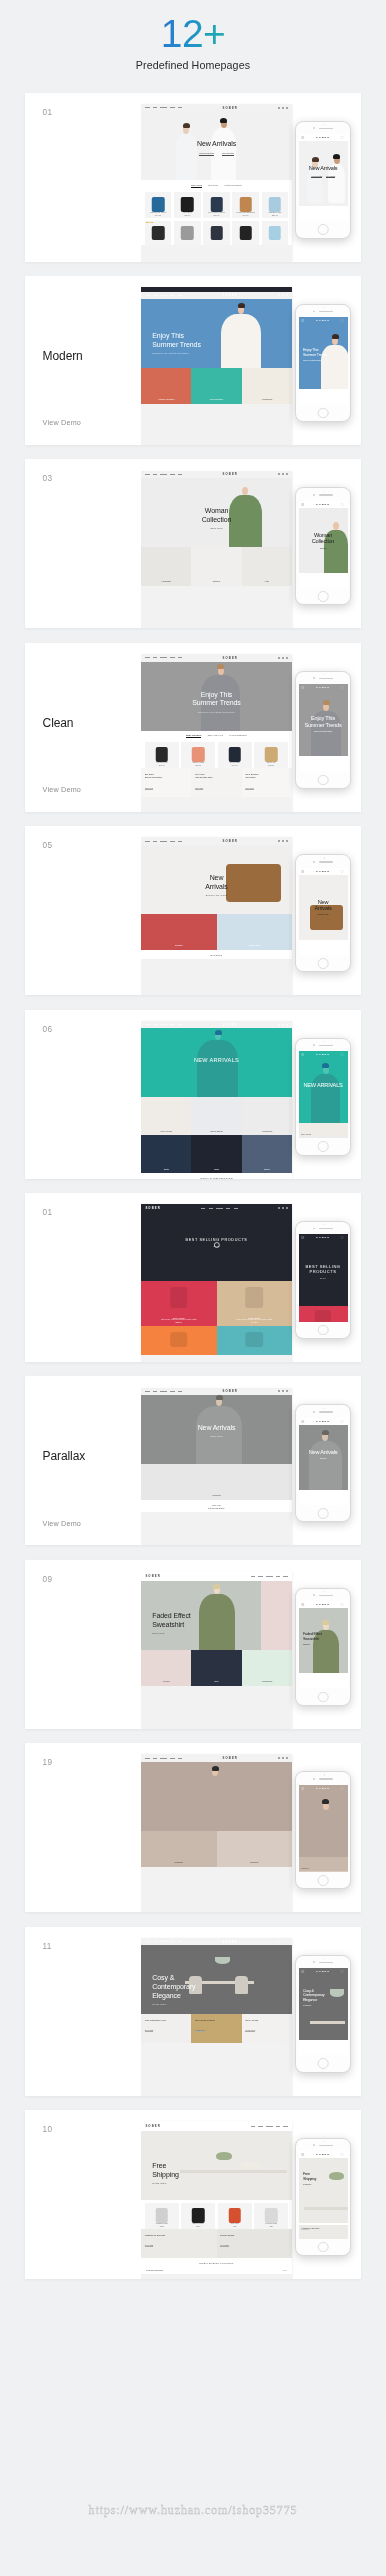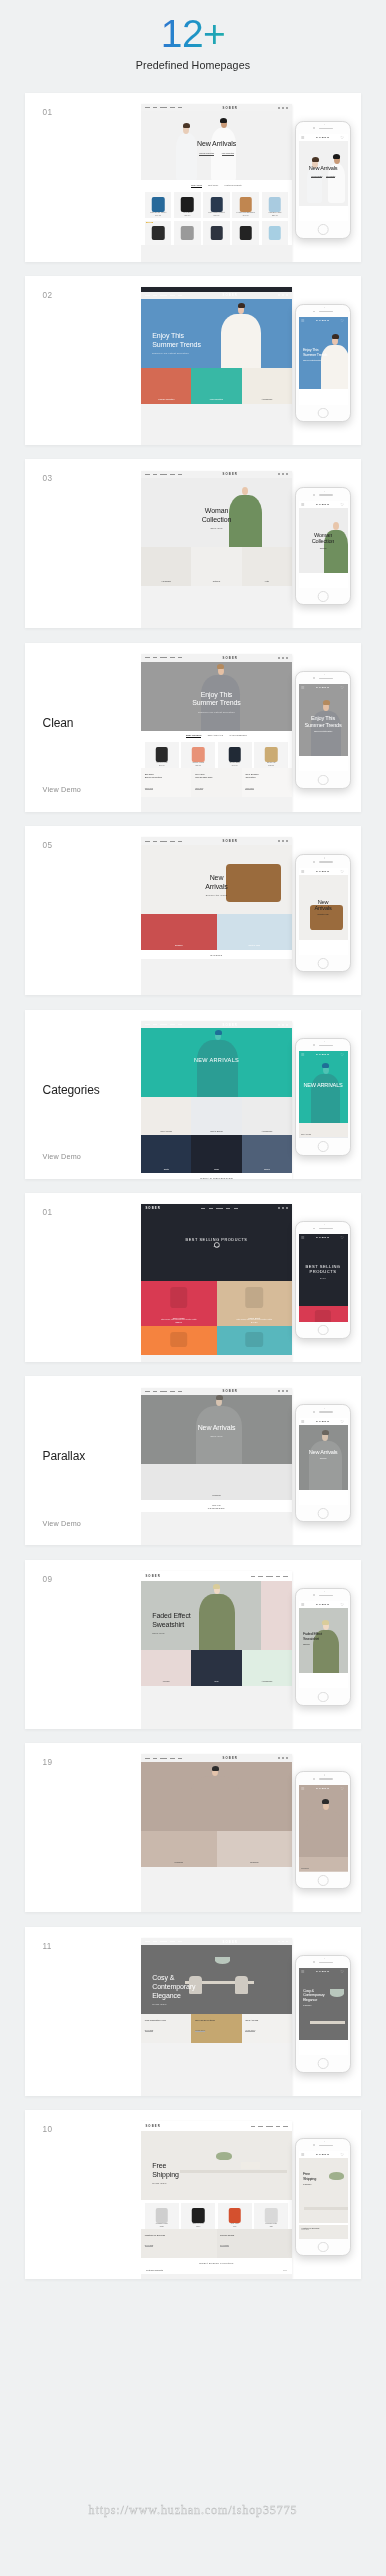--- a/index.html
+++ b/index.html
@@ -388,23 +388,20 @@
     <div class="head" style="left:33px;top:12.5px;width:6.3px;height:8.2px;background:#e9c4ae;"></div>
     <div class="head" style="left:33px;top:10px;width:7px;height:5px;border-radius:50% 50% 20% 20%;background:#3a2a22;"></div>
               <div class="t  left" style="top:24px;color:#fff;">
         <span style="white-space:pre-line;">Enjoy This
 Summer Trends</span><div class="phone-sub">Discover our Latest Collection</div></div>
             </div>
           </div>
       <div class="phone-home"></div>
     </div>
       </div>
-     <div class="card-left">
-       <div class="card-num">02</div>
-     </div>
      <div class="card-title">Modern</div>
      <div class="card-demo ">View Demo</div>
     </div>
     <div class="card">
       <div class="stage">
         <div class="browser">
           <div class="bar light">
       <span class="nav">
               <i></i>
               <i></i>
@@ -710,20 +707,23 @@
             </div>
             <div style="height:14px;background:#efece8;position:relative;">
       <span style="position:absolute;left:2.5px;bottom:1.9px;font-size:1.8px;color:#555;">New Arrivals</span>
             </div>
             <div style="height:14px;background:#e9ebee;position:relative;">
       </div>
           </div>
       <div class="phone-home"></div>
     </div>
       </div>
+     <div class="card-left">
+       <div class="card-num">06</div>
+     </div>
      <div class="card-title">Categories</div>
      <div class="card-demo ">View Demo</div>
     </div>
     <div class="card">
       <div class="stage">
         <div class="browser">
           <div class="bar dark">
         <span class="logo">SOBER</span>
         <span class="nav">
               <i></i>

